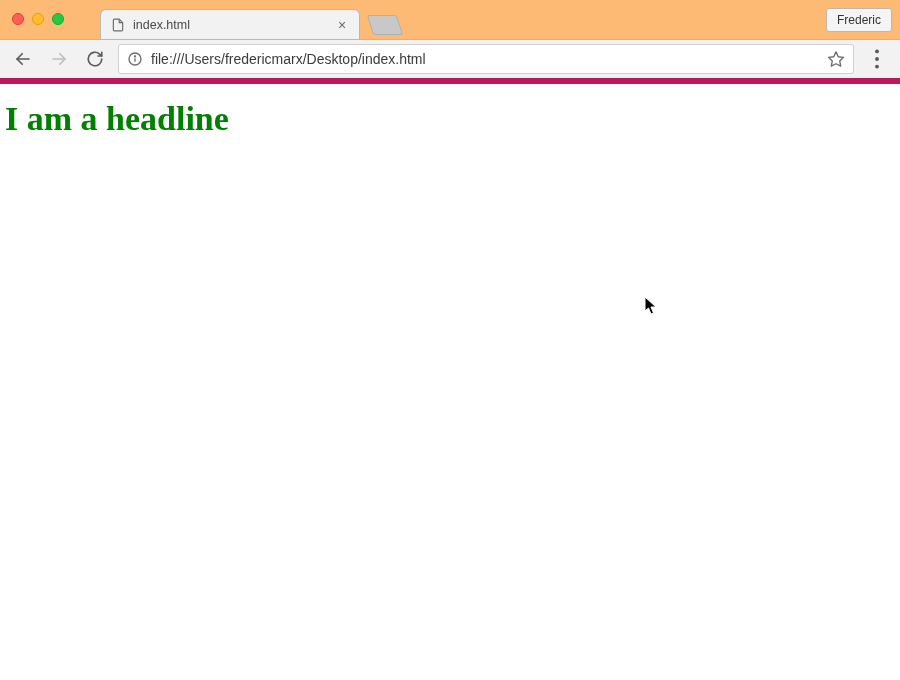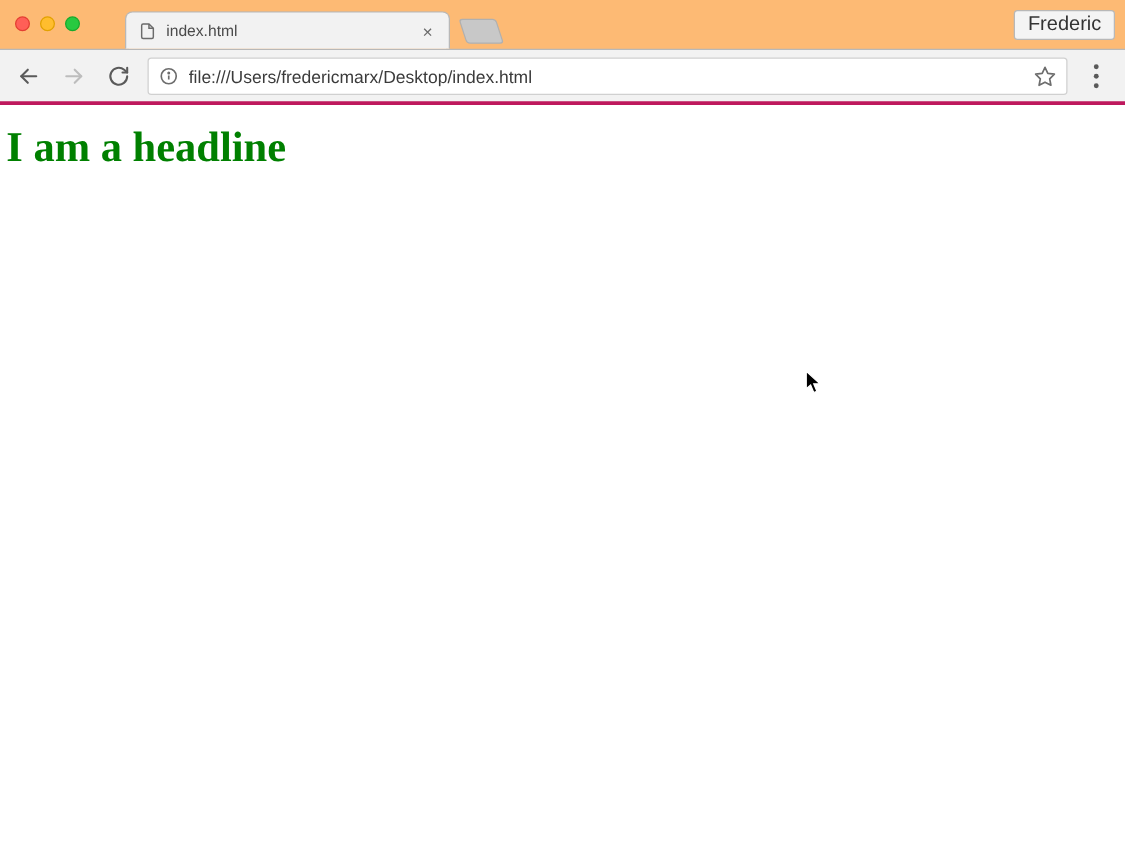--- a/index.html
+++ b/index.html
@@ -86,31 +86,31 @@
       border: 1px solid #b0b0b0;
     }
     .profile-chip {
       position: absolute;
       right: 8px;
       top: 8px;
       height: 24px;
       background: #f4f4f4;
       border: 1px solid #b8b8b8;
       border-radius: 3px;
-      font-size: 16px;
+      font-size: 12px;
       color: #333;
       padding: 0 10px;
       display: flex;
       align-items: center;
     }
     
     .toolbar {
       height: 44px;
       background: #f2f2f2;
-      border-bottom: 3px solid #be185d;
+      border-bottom: 6px solid #be185d;
       display: flex;
       align-items: center;
       padding: 0 10px;
       gap: 10px;
     }
     .nav-btn {
       width: 26px;
       height: 26px;
       display: flex;
       align-items: center;

